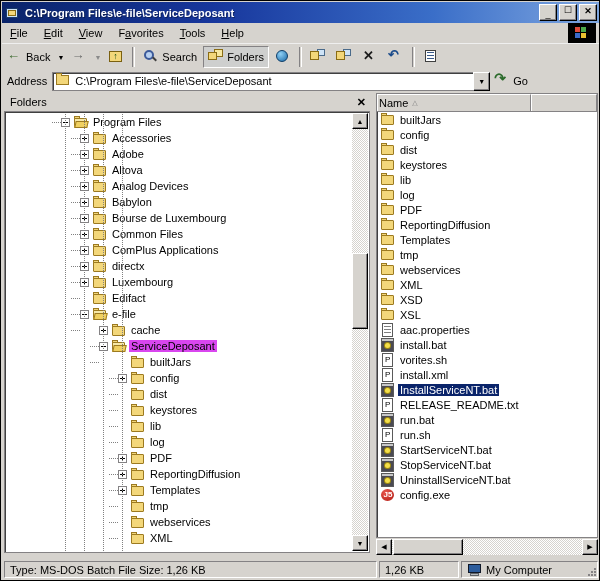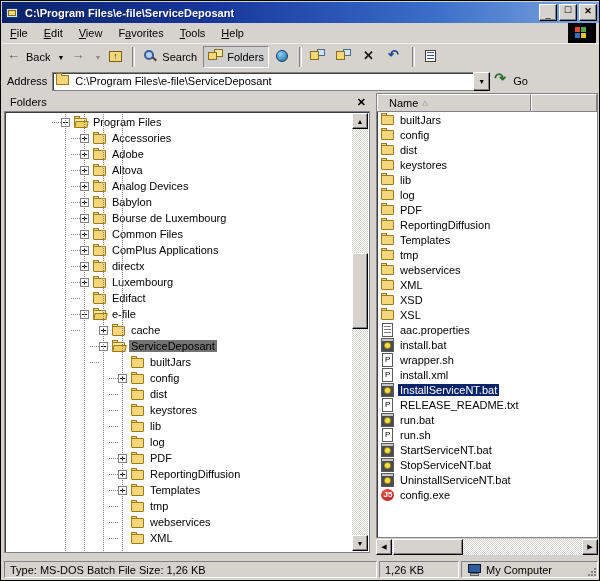--- a/index.html
+++ b/index.html
@@ -204,21 +204,21 @@
   .tree-expander.plus::after {
     content: ""; position: absolute;
     top: 1px; bottom: 1px; left: 3px; width: 1px; background: #000;
   }
   .tree-expander.none { border: none; background: none; }
   .tree-expander.none::before { display: none; }
   .tree-label {
     font-size: 11px; color: #000;
     padding: 0 2px; margin-left: 2px;
   }
-  .tree-row.selected .tree-label { background: #737373; }
+  .tree-row.selected .tree-label { background: #d946ef; }
   .folder-ic { width: 16px; height: 13px; position: relative; flex: 0 0 auto; }
 
   
   .guide {
     position: absolute; top: 0; bottom: 0; width: 1px;
     background-image: linear-gradient(to bottom, #808080 50%, transparent 50%);
     background-size: 1px 2px;
   }
   .elbow {
     position: absolute; width: 9px; height: 1px; top: 8px;
@@ -279,21 +279,21 @@
     overflow: hidden;
   }
   #list-header {
     display: flex; height: 17px;
     background: #d6d3ce;
     border-bottom: 1px solid #848284;
   }
   .col-head {
     height: 17px;
     display: flex; align-items: center; gap: 4px;
-    padding-left: 11px;
+    padding-left: 1px;
     font-size: 11px; color: #000;
     border-top: 1px solid #fff;
     border-left: 1px solid #fff;
     border-right: 1px solid #848284;
     box-sizing: border-box;
     background: #d6d3ce;
     white-space: nowrap;
   }
   #col-name { width: 154px; }
   #col-extra { flex: 1 1 auto; }
@@ -1098,21 +1098,21 @@
                 <span class="b-bar"></span>
                 <span class="b-gear"></span>
               </span>
               <span class="file-name">install.bat</span>
             </div>
             <div class="file-row">
               <span class="file-ic sh-ic">
                 <span class="s-page"></span>
                 <span class="s-mark">P</span>
               </span>
-              <span class="file-name">wrapper.sh</span>
+              <span class="file-name">vorites.sh</span>
             </div>
             <div class="file-row">
               <span class="file-ic sh-ic">
                 <span class="s-page"></span>
                 <span class="s-mark">P</span>
               </span>
               <span class="file-name">install.xml</span>
             </div>
             <div class="file-row selected">
               <span class="file-ic bat-ic">

